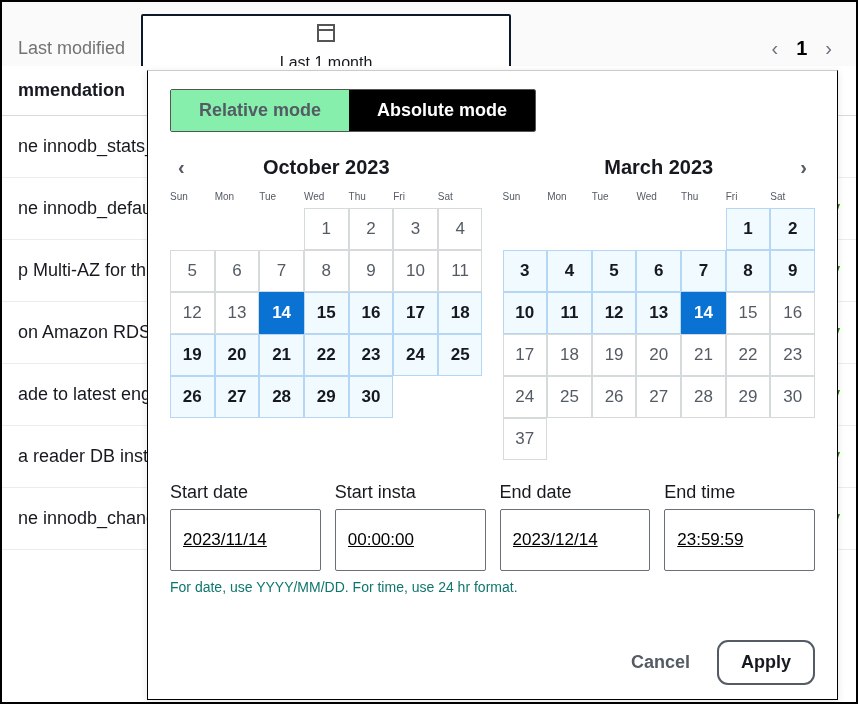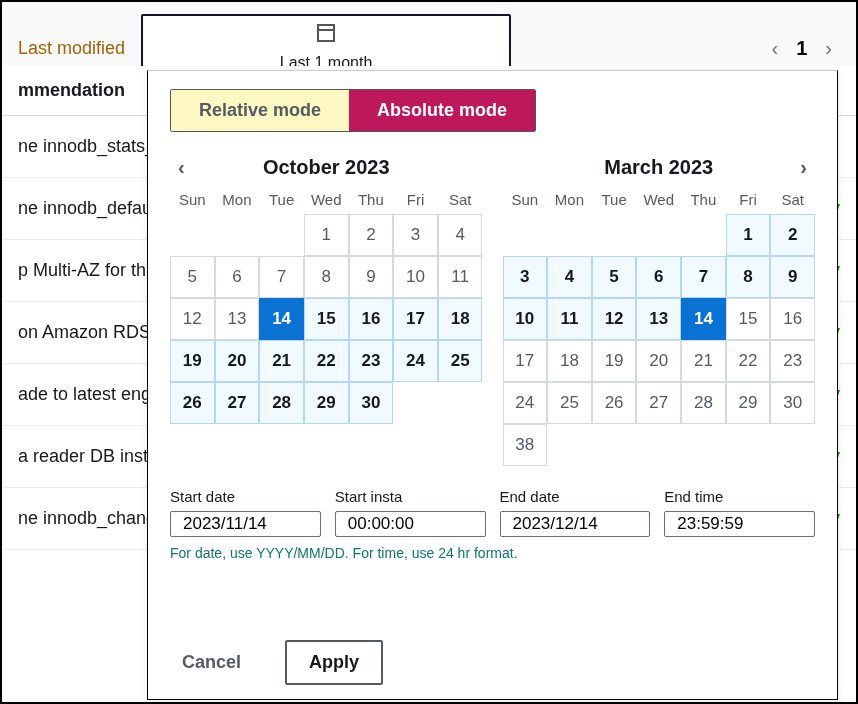--- a/index.html
+++ b/index.html
@@ -16,21 +16,21 @@
     .top-bar {
       display: flex;
       align-items: center;
       padding: 12px 16px;
       gap: 16px;
       border-bottom: 1px solid #d5dbdb;
       background: #fafafa;
     }
     .top-label {
       font-size: 18px;
-      color: #a16207;
+      color: #737373;
     }
     .date-trigger {
       display: flex;
       align-items: center;
       gap: 12px;
       border: 2px solid #0f172a;
       background: #fff;
       padding: 8px 12px;
       width: 370px;
       border-radius: 2px;
@@ -103,22 +103,22 @@
       width: fit-content;
       border-radius: 2px;
       overflow: hidden;
     }
     .mode-tab {
       padding: 10px 28px;
       font-size: 18px;
       font-weight: 700;
       cursor: pointer;
     }
-    .mode-tab.inactive { background: #fef9c3; color: #545b64; }
-    .mode-tab.active { background: #be185d; color: #fff; }
+    .mode-tab.inactive { background: #86efac; color: #545b64; }
+    .mode-tab.active { background: #000000; color: #fff; }
 
     .calendars {
       display: flex;
       gap: 20px;
       margin-top: 18px;
     }
     .cal {
       flex: 1;
     }
     .cal-header {
@@ -136,22 +136,21 @@
       color: #545b64;
       cursor: pointer;
       padding: 4px 8px;
     }
     .nav-arrow.left { left: 0; }
     .nav-arrow.right { right: 0; }
 
     .dow {
       display: grid;
       grid-template-columns: repeat(7, 1fr);
-      text-align: center;
-      font-size: 15px;
+      font-size: 10px;
       color: #545b64;
       margin-bottom: 6px;
     }
     .grid {
       display: grid;
       grid-template-columns: repeat(7, 1fr);
     }
     .day {
       height: 42px;
       display: flex;
@@ -178,62 +177,64 @@
     .day.empty { cursor: default; }
 
     .inputs {
       display: grid;
       grid-template-columns: repeat(4, 1fr);
       gap: 14px;
       margin-top: 22px;
     }
     .field label {
       display: block;
-      font-size: 15px;
+      font-size: 18px;
       color: #16191f;
       margin-bottom: 6px;
     }
     .field input {
       width: 100%;
-      padding: 2px 12px;
+      padding: 20px 12px;
       font-size: 17px;
       border: 1px solid #687078;
       border-radius: 2px;
       font-family: inherit;
+      text-decoration: underline;
     }
     .hint {
       font-size: 14px;
       color: #0f766e;
       margin-top: 8px;
     }
     .actions {
       margin-top: auto;
       display: flex;
-      gap: 32px;
+      justify-content: flex-end;
+      gap: 15px;
       align-items: center;
       padding-top: 20px;
     }
     .btn-cancel {
       background: none;
       border: none;
       font-size: 18px;
       font-weight: 700;
       color: #545b64;
       cursor: pointer;
       padding: 10px 12px;
     }
     .btn-apply {
       background: #fff;
       border: 2px solid #545b64;
       font-size: 18px;
       font-weight: 700;
       color: #16191f;
       cursor: pointer;
       padding: 10px 22px;
-      border-radius: 2px;
+      border-radius: 11px;
     }
   </style>
 </head>
 <body>
 
 <div class="top-bar">
   <span class="top-label">Last modified</span>
   <div class="date-trigger">
     <span class="calendar-icon"></span>
     <span>Last 1 month</span>
@@ -379,21 +380,21 @@
           <div class="day bordered">21</div>
           <div class="day bordered">22</div>
           <div class="day bordered">23</div>
           <div class="day bordered">24</div>
           <div class="day bordered">25</div>
           <div class="day bordered">26</div>
           <div class="day bordered">27</div>
           <div class="day bordered">28</div>
           <div class="day bordered">29</div>
           <div class="day bordered">30</div>
-          <div class="day bordered">38</div>
+          <div class="day bordered">37</div>
         </div>
     </div>
   </div>
 
   <div class="inputs">
     <div class="field">
       <label>Start date</label>
       <input type="text" value="2023/11/14" style="">
     </div>
     <div class="field">

